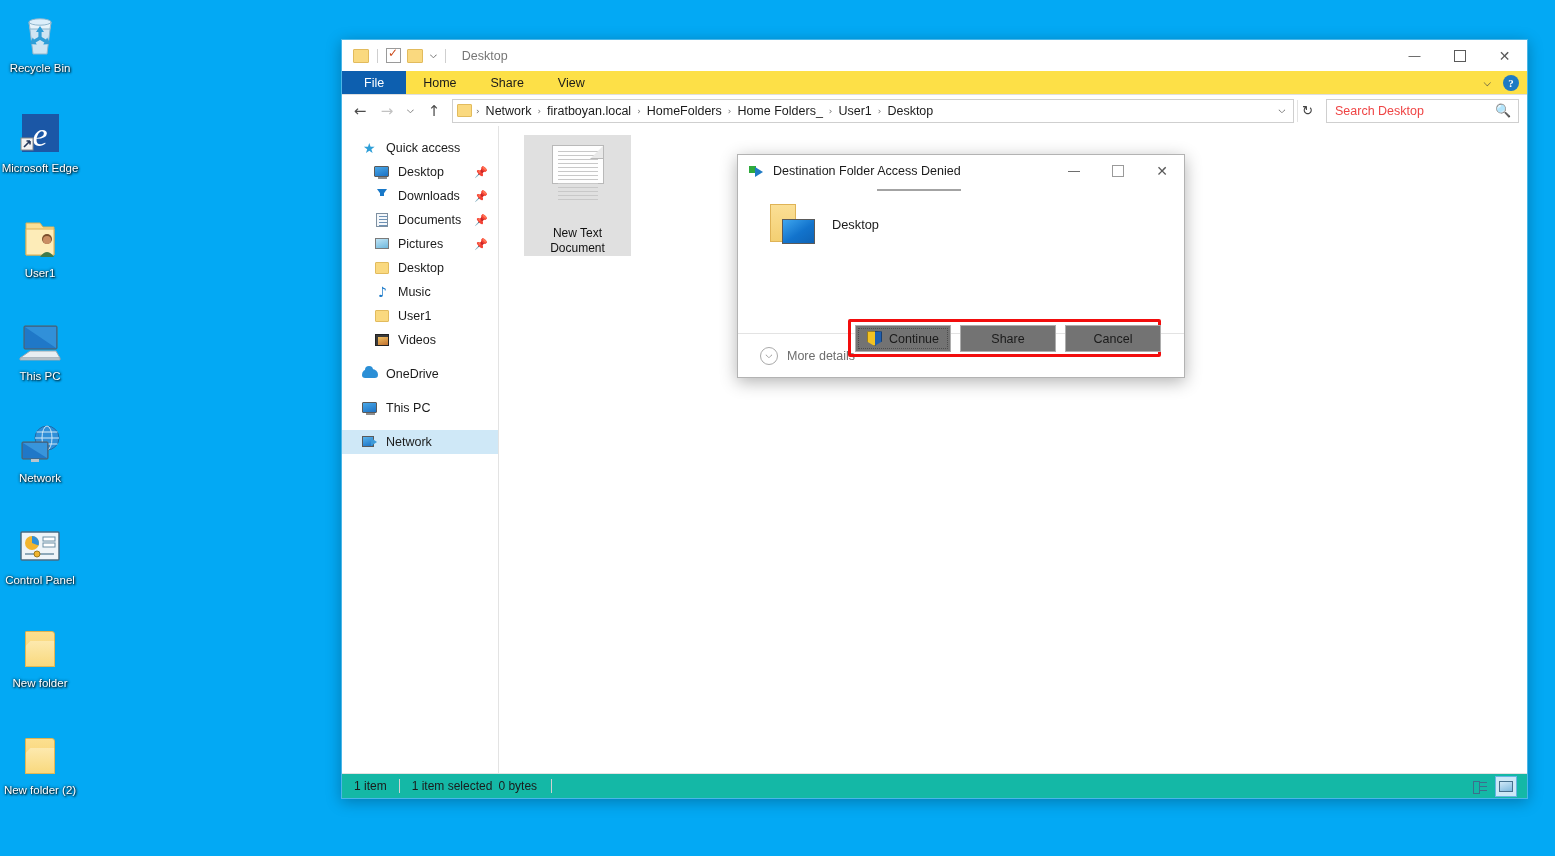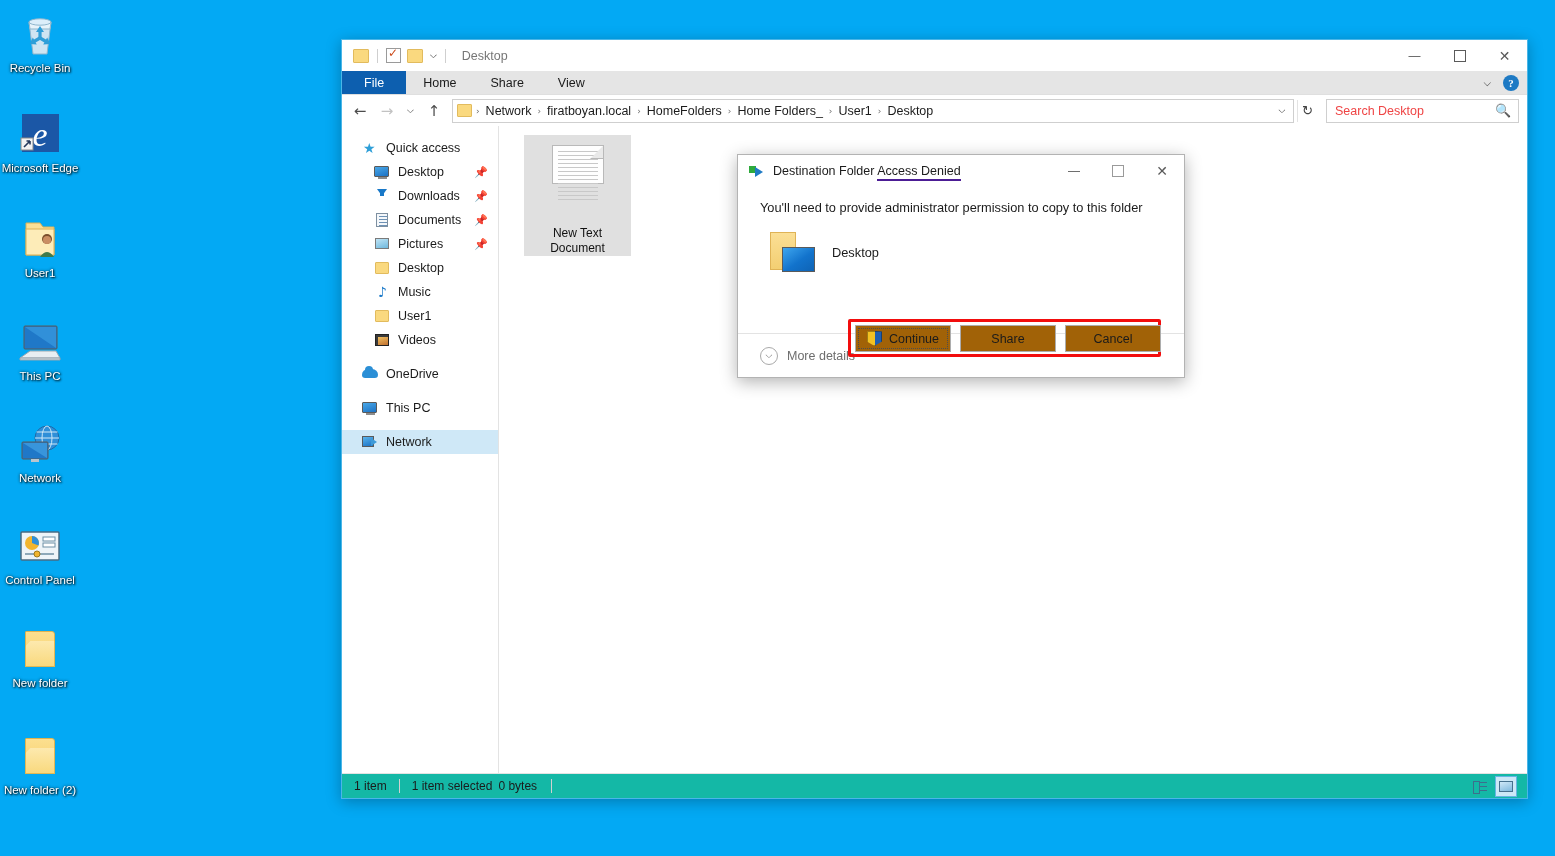--- a/index.html
+++ b/index.html
@@ -126,21 +126,21 @@
     display: flex; align-items: center; justify-content: center;
     color: #5a5a5a;
   }
 
   
   .ribbon {
     height: 24px; flex: none;
     display: flex; align-items: stretch;
     border-bottom: 1px solid #dfdfdf;
     position: relative;
-    background: #e5e5e5;
+    background: #fde047;
   }
   .rtab {
     padding: 0 17px;
     display: flex; align-items: center;
     font-size: 12.5px; color: #1a1a1a;
   }
   .rtab.file {
     background: #0d5faf; color: #ffffff;
     padding: 0 22px;
   }
@@ -432,22 +432,22 @@
   .dlg-ico .arr {
     position:absolute;left:6px;top:2px;
     width:0;height:0;border-top:5px solid transparent;border-bottom:5px solid transparent;
     border-left:8px solid #1e7ac4;
   }
   .dlg-title-text {
     font-size: 12.5px; color: #1b1b1b;
     position: relative; white-space: nowrap;
   }
   .underlined-red {
-    border-bottom: 2px solid #4c1d95;
-    padding-bottom: 1px;
+    border-bottom: 2px solid #a3a3a3;
+    padding-bottom: 11px;
   }
   .dlg-wc { position:absolute; right:0; top:0; display:flex; height:32px; }
   .dwc { width:44px;height:32px;display:flex;align-items:center;justify-content:center;color:#5a5a5a;}
 
   .dlg-main { flex: 1; padding: 0 22px; position: relative; }
   .dlg-msg {
     font-size: 12.8px; color: #1b1b1b;
     margin-top: 13px;
   }
   .dlg-folder-row {
@@ -476,21 +476,21 @@
     border: 3px solid #f20d0d;
     border-radius: 2px;
   }
   .dlg-buttons {
     position: absolute;
     left: 117px; top: 138px;
     display: flex; gap: 9px;
   }
   .dbtn {
     height: 27px;
-    background: #a16207;
+    background: #737373;
     border: 1px solid #adadad;
     display: flex; align-items: center; justify-content: center;
     font-size: 12.5px; color: #1b1b1b;
     gap: 7px;
     padding: 0 8px;
   }
   .dbtn.focus { outline: 1px dotted #4d4d4d; outline-offset: -4px; }
   .dbtn.w-continue { width: 96px; }
   .dbtn.w-skip { width: 96px; }
   .dbtn.w-cancel { width: 96px; }
@@ -833,21 +833,20 @@
     <div class="dlg-wc">
       <div class="dwc" style="font-size:12px">—</div>
       <div class="dwc">
         <span style="display:inline-block;width:12px;height:12px;border:1px solid #9a9a9a"></span>
       </div>
       <div class="dwc close" style="font-size:14px">✕</div>
     </div>
   </div>
 
   <div class="dlg-main">
-    <div class="dlg-msg">You'll need to provide administrator permission to copy to this folder</div>
 
     <div class="dlg-folder-row">
       <div class="dlg-folder-ico">
         <span class="dfi-back"></span>
         <span class="dfi-screen"></span>
       </div>
       <div class="dlg-folder-name">Desktop</div>
     </div>
 
     <div class="btn-highlight"></div>

